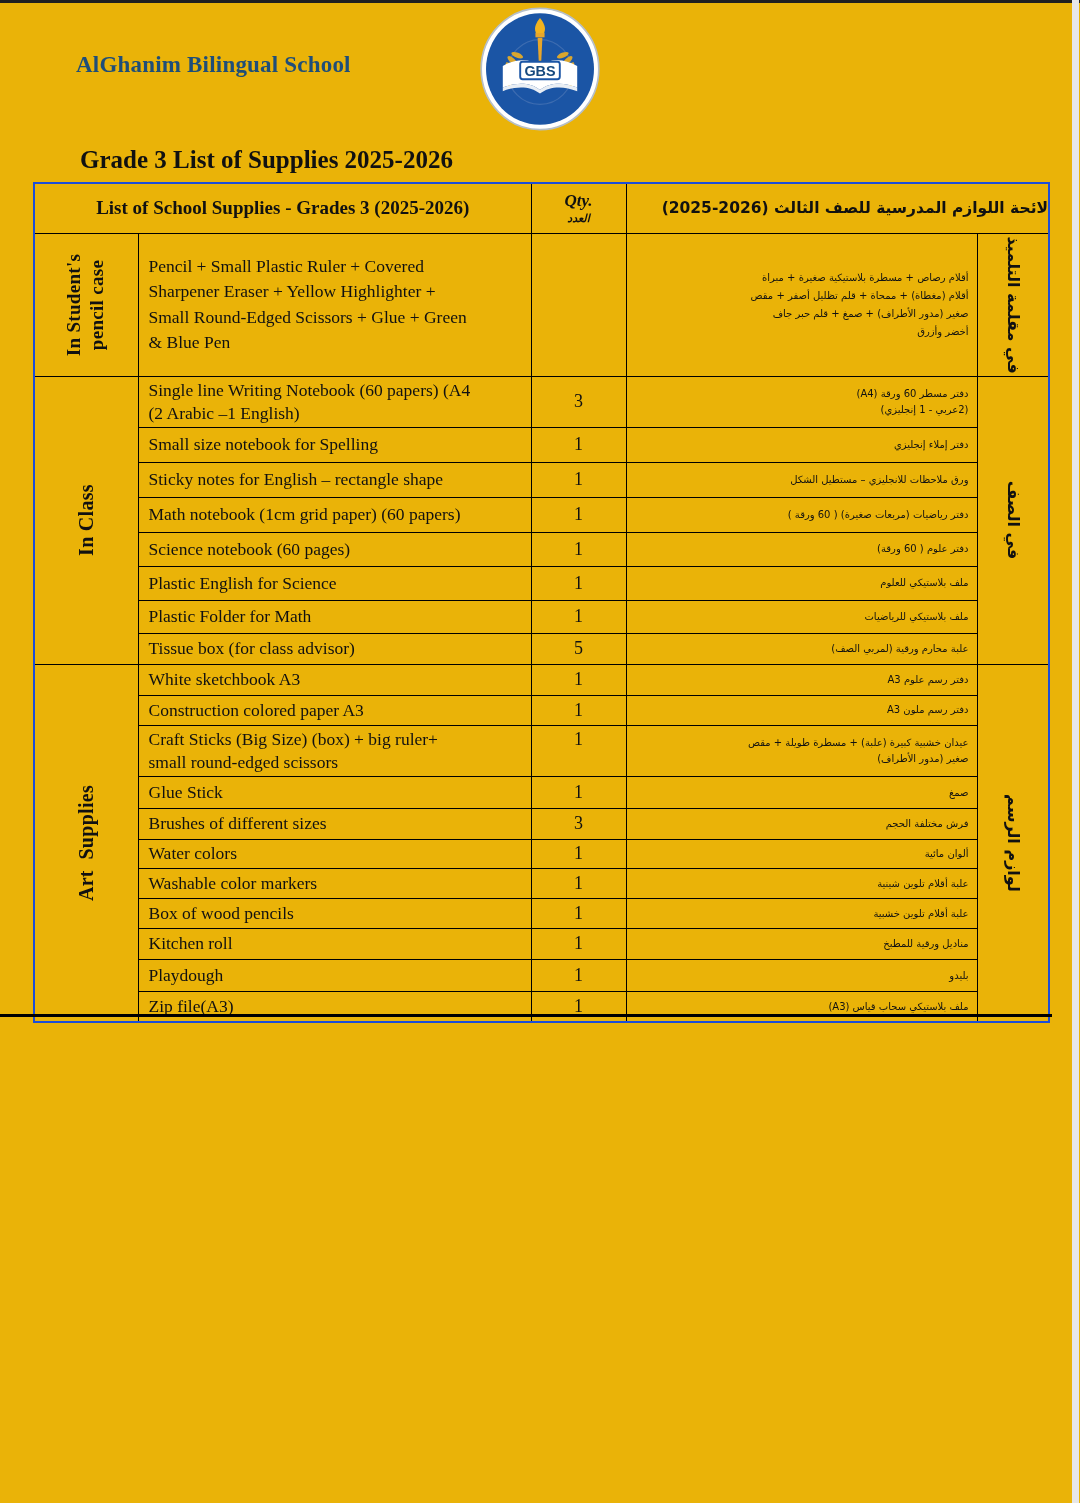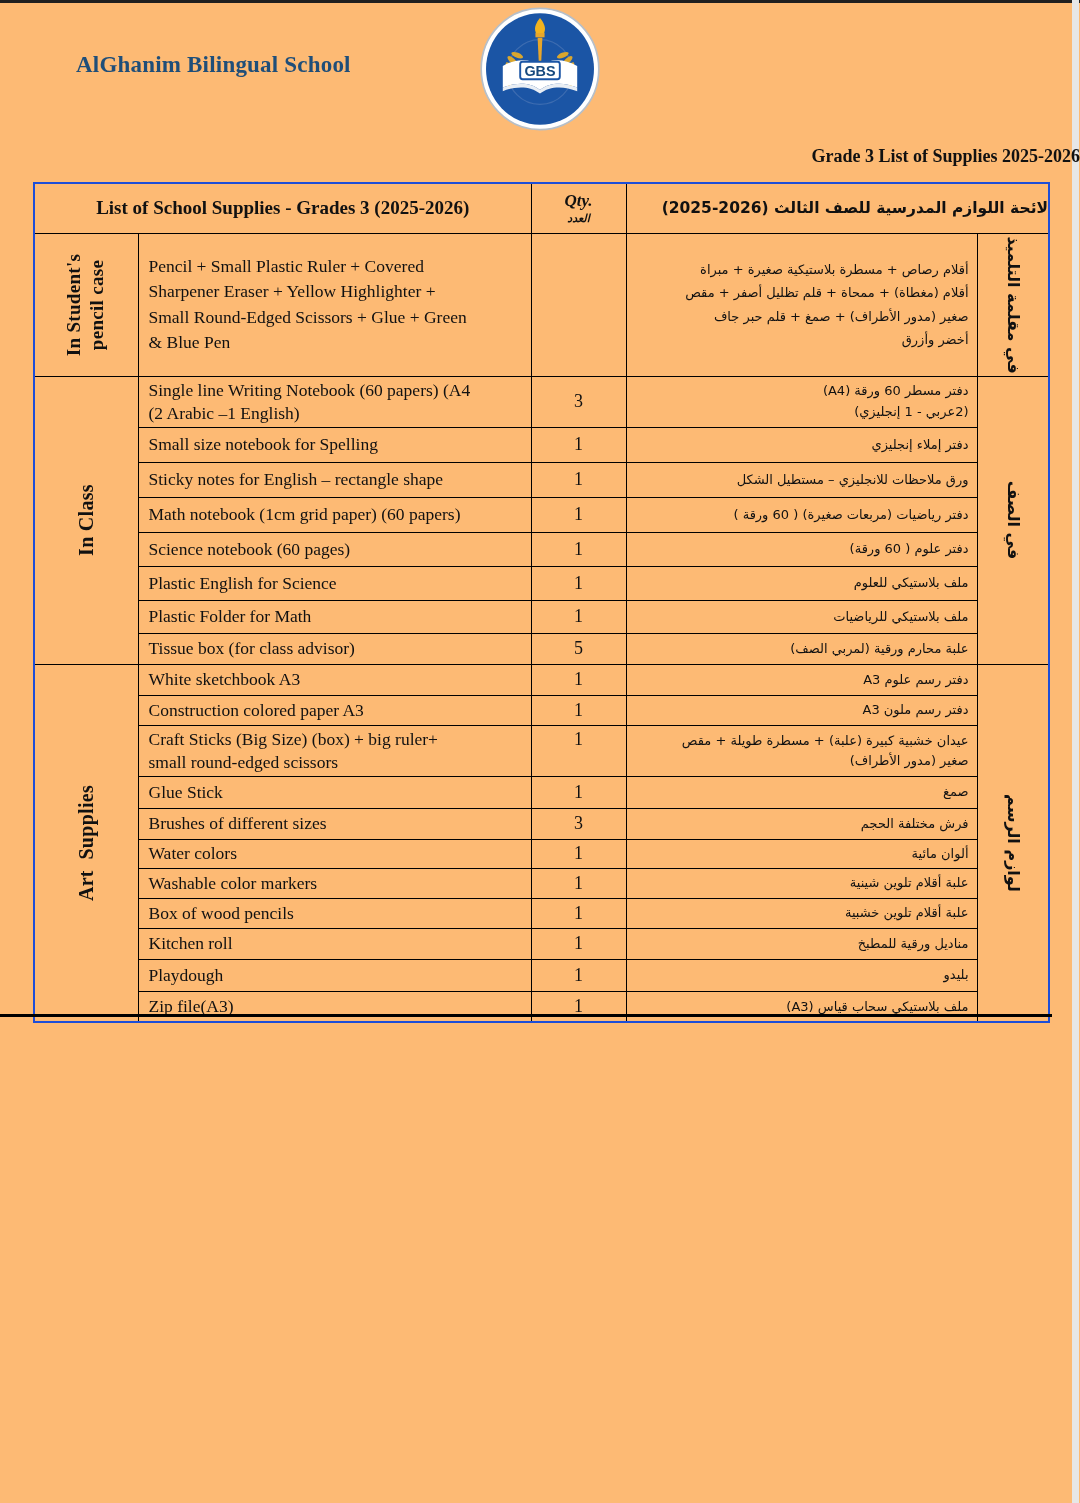--- a/index.html
+++ b/index.html
@@ -1,20 +1,20 @@
 <!DOCTYPE html>
 <html><head>
 <meta charset="utf-8">
 <style>
   html, body { margin: 0; padding: 0; background: #fff; }
   .page {
     position: relative;
     width: 1080px;
     height: 1503px;
-    background: #fdba74;
+    background: #eab308;
     overflow: hidden;
     font-family: "Liberation Serif", serif;
     color: #111;
   }
   .top-rule { position: absolute; top: 0; left: 0; width: 100%; height: 3px; background: #202020; }
   .edge-strip { position: absolute; top: 0; right: 1px; width: 7px; height: 100%; background: #e7e7e7; }
   .bottom-rule { position: absolute; left: 0; top: 1014px; width: 1052px; height: 3px; background: #000; }
 
   
   .school-en {
@@ -25,43 +25,43 @@
   .school-ar {
     position: absolute; right: 70px; top: 48px;
     direction: rtl;
     font-family: "DejaVu Sans", sans-serif;
     font-size: 26px; font-weight: 700; color: #1d4f86;
   }
   .logo-wrap { position: absolute; left: 50%; top: 7px; transform: translateX(-50%); width: 120px; height: 124px; }
   .page-title {
     position: absolute; top: 146px; left: 0; width: 100%;
     box-sizing: border-box; padding-left: 80px;
-    text-align: right;
-    font-size: 18px; font-weight: 700;
+    text-align: left;
+    font-size: 25px; font-weight: 700;
   }
 
   
   .supply-table {
     position: absolute; left: 33px; top: 182px;
     width: 1015px;
     border-collapse: collapse;
     table-layout: fixed;
     border: 2px solid #1d4ed8;
   }
   .supply-table td { border: 1px solid #000; vertical-align: middle; padding: 0; overflow: hidden; }
 
   .hdr-en { text-align: center; font-weight: 700; font-size: 19px; }
   .hdr-qty { text-align: center; font-weight: 700; font-size: 17px; line-height: 1.2; font-style: italic; }
   .hdr-qty .q-ar { font-family: "DejaVu Sans", sans-serif; font-size: 11px; }
   .hdr-ar { text-align: right; direction: rtl; font-family: "DejaVu Sans", sans-serif; font-weight: 700; font-size: 15.5px; }
 
   .en-cell { font-size: 17.5px; }
   .en-cell .txt { padding: 2px 6px 2px 10px; white-space: pre-line; line-height: 1.32; }
   .qty-cell { text-align: center; font-size: 18px; }
-  .ar-cell { direction: rtl; font-family: "DejaVu Sans", sans-serif; font-size: 13px; }
+  .ar-cell { direction: rtl; font-family: "DejaVu Sans", sans-serif; font-size: 10px; }
   .ar-cell .txt { padding: 2px 8px 2px 4px; white-space: pre-line; line-height: 1.55; text-align: right; }
 
   .cat-cell { position: relative; }
   .rot-en {
     position: absolute; top: 50%; left: 50%;
     transform: translate(-50%, -50%) rotate(-90deg);
     white-space: pre; text-align: center;
     font-weight: 700; font-size: 20px; line-height: 1.2; letter-spacing: .3px;
   }
   .rot-ar {

